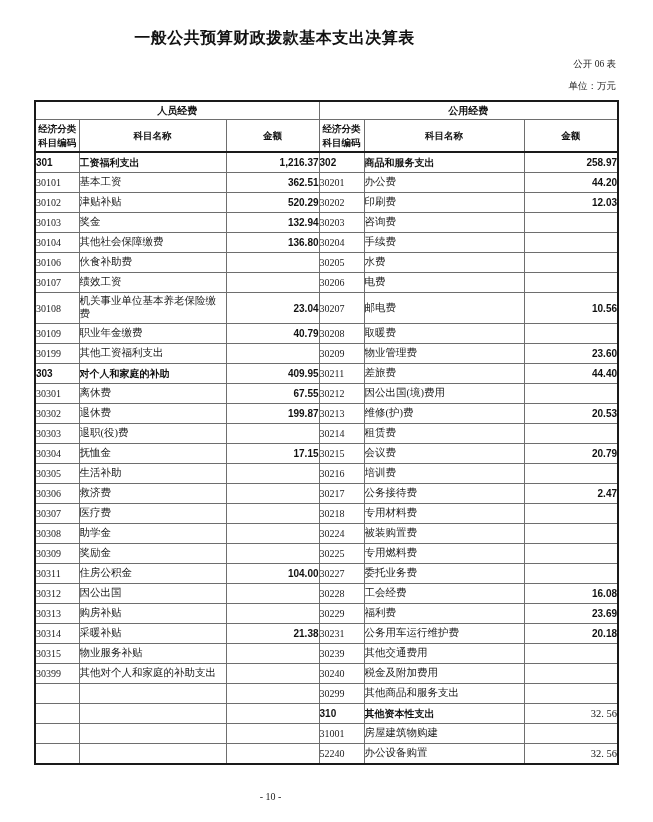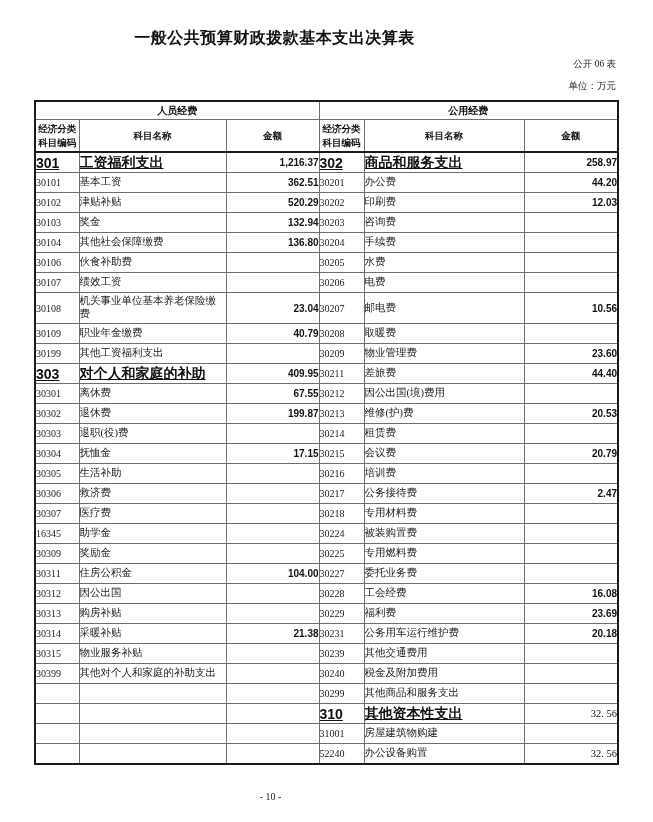--- a/index.html
+++ b/index.html
@@ -36,21 +36,21 @@
   tbody td{height:19px;}
   tr.tall td{height:30px;}
   td.code{font-size:10px;text-align:left;padding-left:3px;font-family:"Liberation Serif", serif;}
   td.name{font-size:10.5px;text-align:left;padding-left:3px;line-height:1.2;font-family:"Liberation Serif", serif;}
   td.name.indent{}
   td.amount{
     font-family:"Liberation Sans", sans-serif;font-weight:700;font-size:10px;
     text-align:right;padding-right:2px;color:#111;
   }
   td.bold{
-    font-family:"Liberation Sans", sans-serif;font-weight:700;font-size:14px;color:#111;text-decoration:underline;
+    font-family:"Liberation Sans", sans-serif;font-weight:700;font-size:10px;color:#111;
   }
   td.amount.serif-amount{
     font-family:"Liberation Serif", serif;font-weight:400;font-size:10.5px;
   }
   .page-number{
     position:absolute;top:791px;left:0;width:541px;text-align:center;
     font-size:10px;color:#222;
   }
 </style>
 </head>
@@ -230,21 +230,21 @@
         </tr>
         <tr>
           <td class="code">30307</td>
           <td class="name indent">医疗费</td>
           <td class="amount"></td>
           <td class="code">30218</td>
           <td class="name indent">专用材料费</td>
           <td class="amount"></td>
         </tr>
         <tr>
-          <td class="code">16345</td>
+          <td class="code">30308</td>
           <td class="name indent">助学金</td>
           <td class="amount"></td>
           <td class="code">30224</td>
           <td class="name indent">被装购置费</td>
           <td class="amount"></td>
         </tr>
         <tr>
           <td class="code">30309</td>
           <td class="name indent">奖励金</td>
           <td class="amount"></td>

